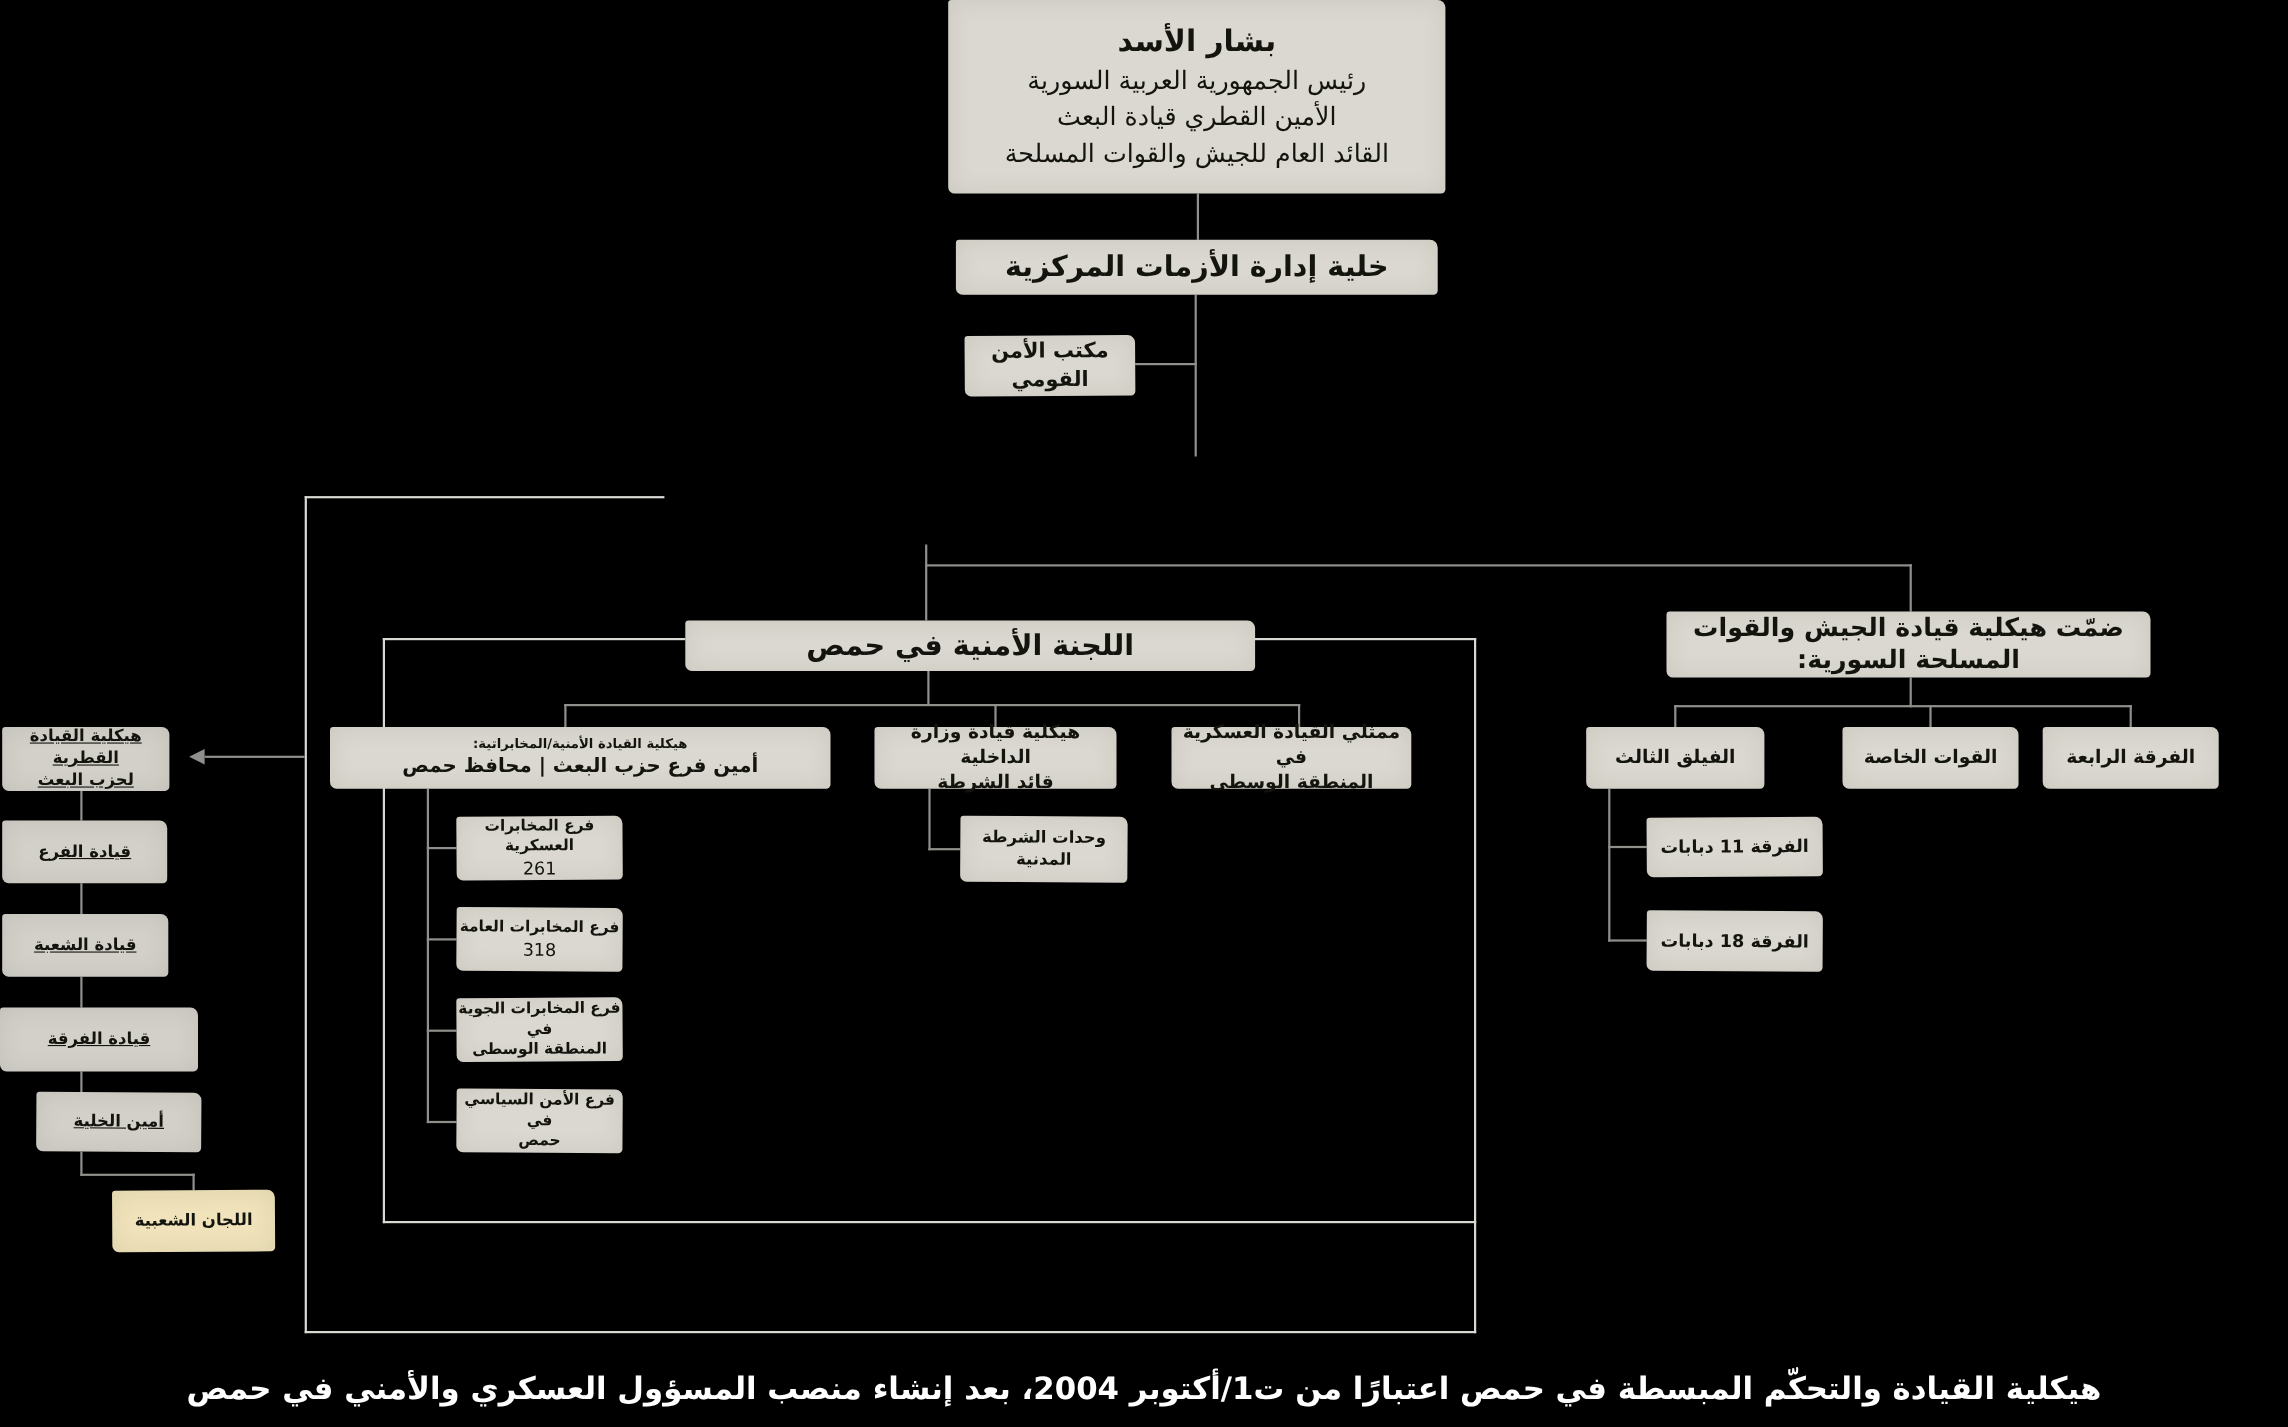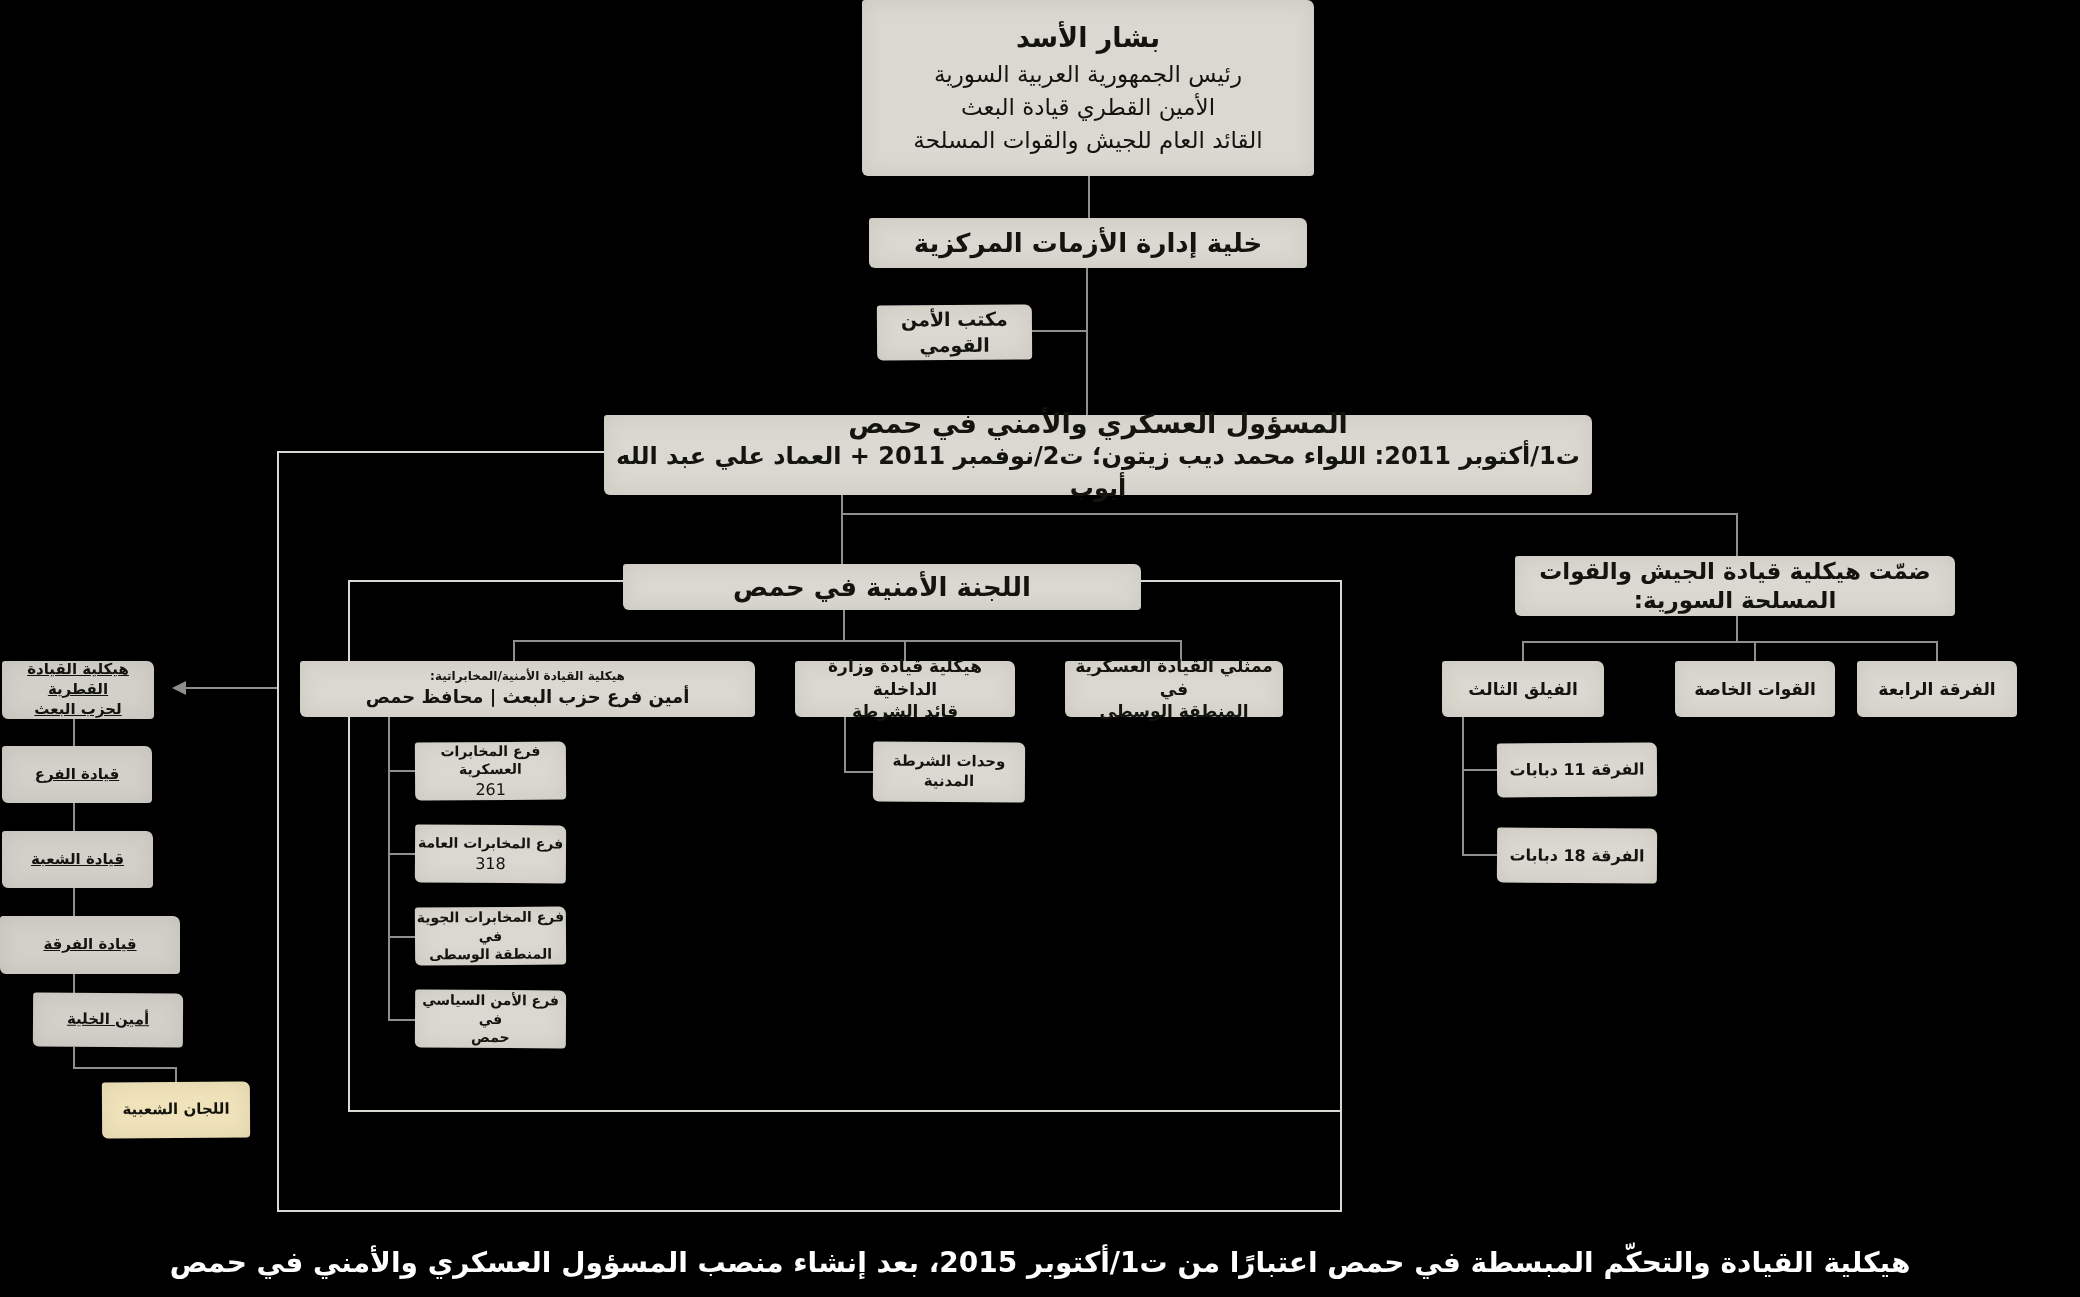--- a/index.html
+++ b/index.html
@@ -109,24 +109,20 @@
   </div>
 
   <div class="box" style="left:869px;top:218px;width:438px;height:50px">
     <div class="b" style="font-size:26px">خلية إدارة الأزمات المركزية</div>
   </div>
 
   <div class="box r1" style="left:877px;top:305px;width:155px;height:55px">
     <div class="b" style="font-size:19px">مكتب الأمن القومي</div>
   </div>
 
-  <div class="box" style="left:604px;top:415px;width:988px;height:80px">
-    <div class="b" style="font-size:27px">المسؤول العسكري والأمني في حمص</div>
-    <div class="b" style="font-size:24px">ت1/أكتوبر 2011: اللواء محمد ديب زيتون؛ ت2/نوفمبر 2011 + العماد علي عبد الله أيوب</div>
-  </div>
 
   <div class="box" style="left:623px;top:564px;width:518px;height:46px">
     <div class="b" style="font-size:26px">اللجنة الأمنية في حمص</div>
   </div>
 
   <div class="box" style="left:1515px;top:556px;width:440px;height:60px;line-height:1.25">
     <div class="b" style="font-size:23px">ضمّت هيكلية قيادة الجيش والقوات</div>
     <div class="b" style="font-size:23px">المسلحة السورية:</div>
   </div>
 
@@ -207,15 +203,15 @@
   </div>
 
   <div class="box dim r2" style="left:33px;top:993px;width:150px;height:54px">
     <div class="b" style="font-size:15px">أمين الخلية</div>
   </div>
 
   <div class="box cream r1" style="left:102px;top:1082px;width:148px;height:56px">
     <div class="b" style="font-size:15px">اللجان الشعبية</div>
   </div>
 
-  <div class="caption" style="top:1246px">هيكلية القيادة والتحكّم المبسطة في حمص اعتبارًا من ت1/أكتوبر 2015، بعد إنشاء منصب المسؤول العسكري والأمني في حمص</div>
+  <div class="caption" style="top:1246px">هيكلية القيادة والتحكّم المبسطة في حمص اعتبارًا من ت1/أكتوبر 2004، بعد إنشاء منصب المسؤول العسكري والأمني في حمص</div>
 
 </div>
 
 </body></html>

